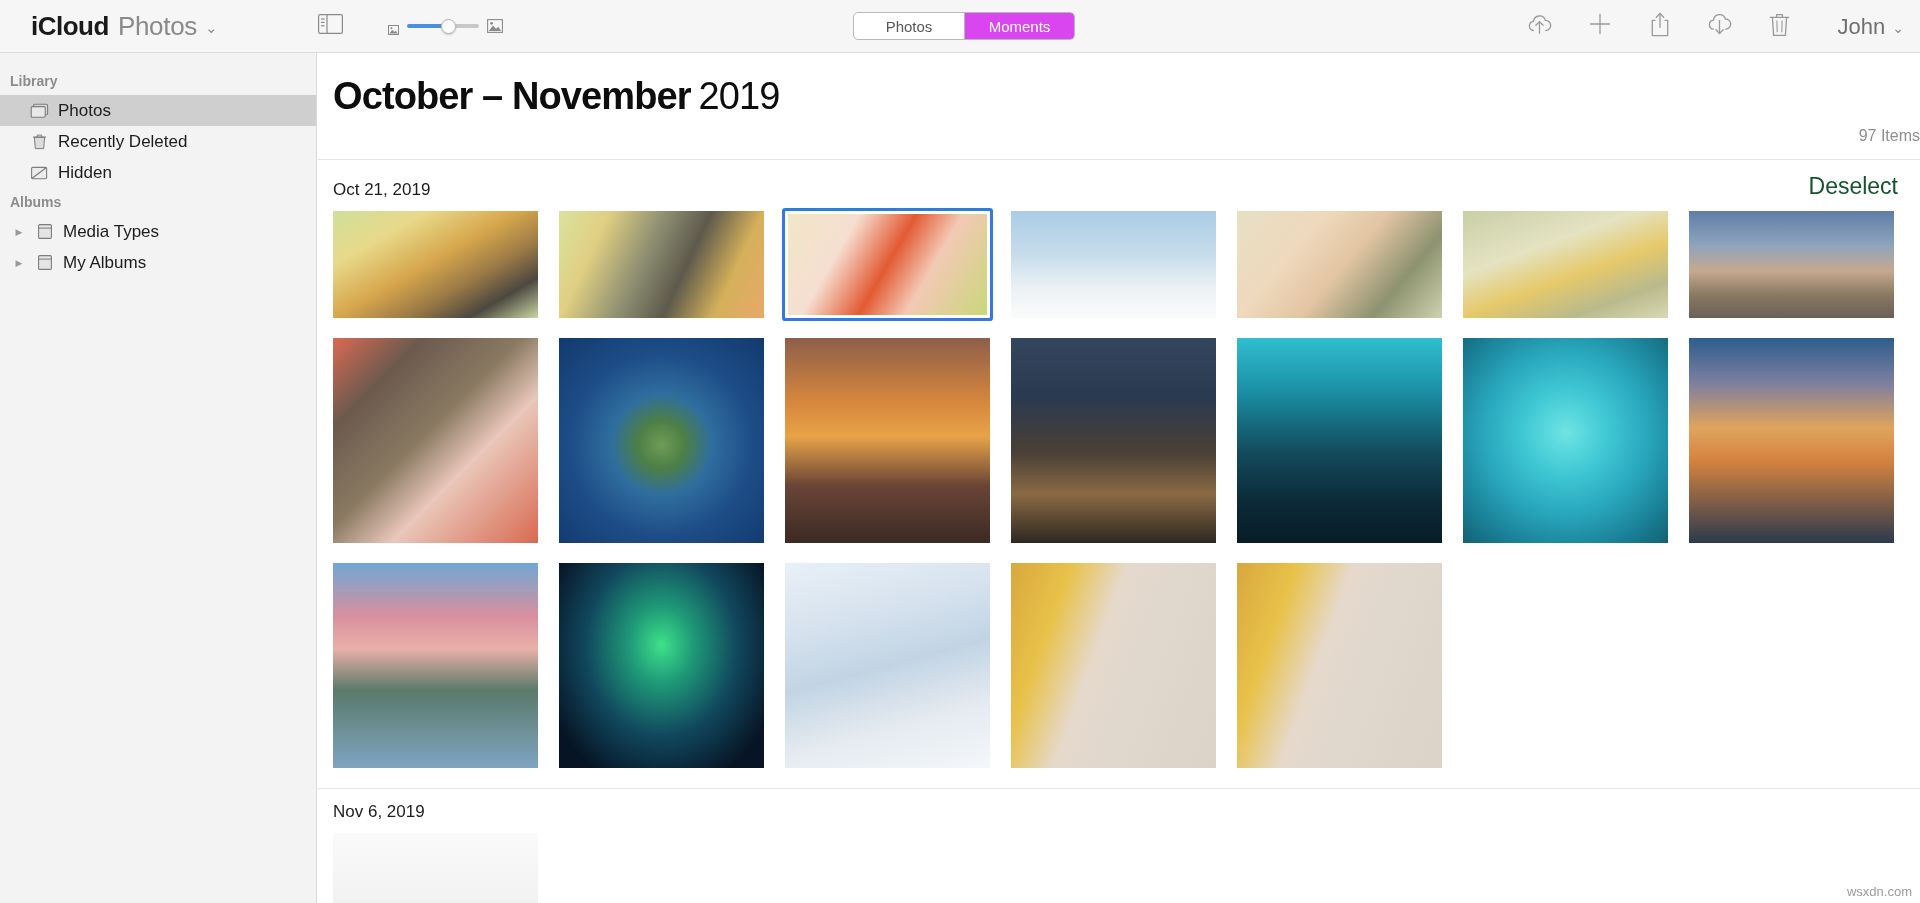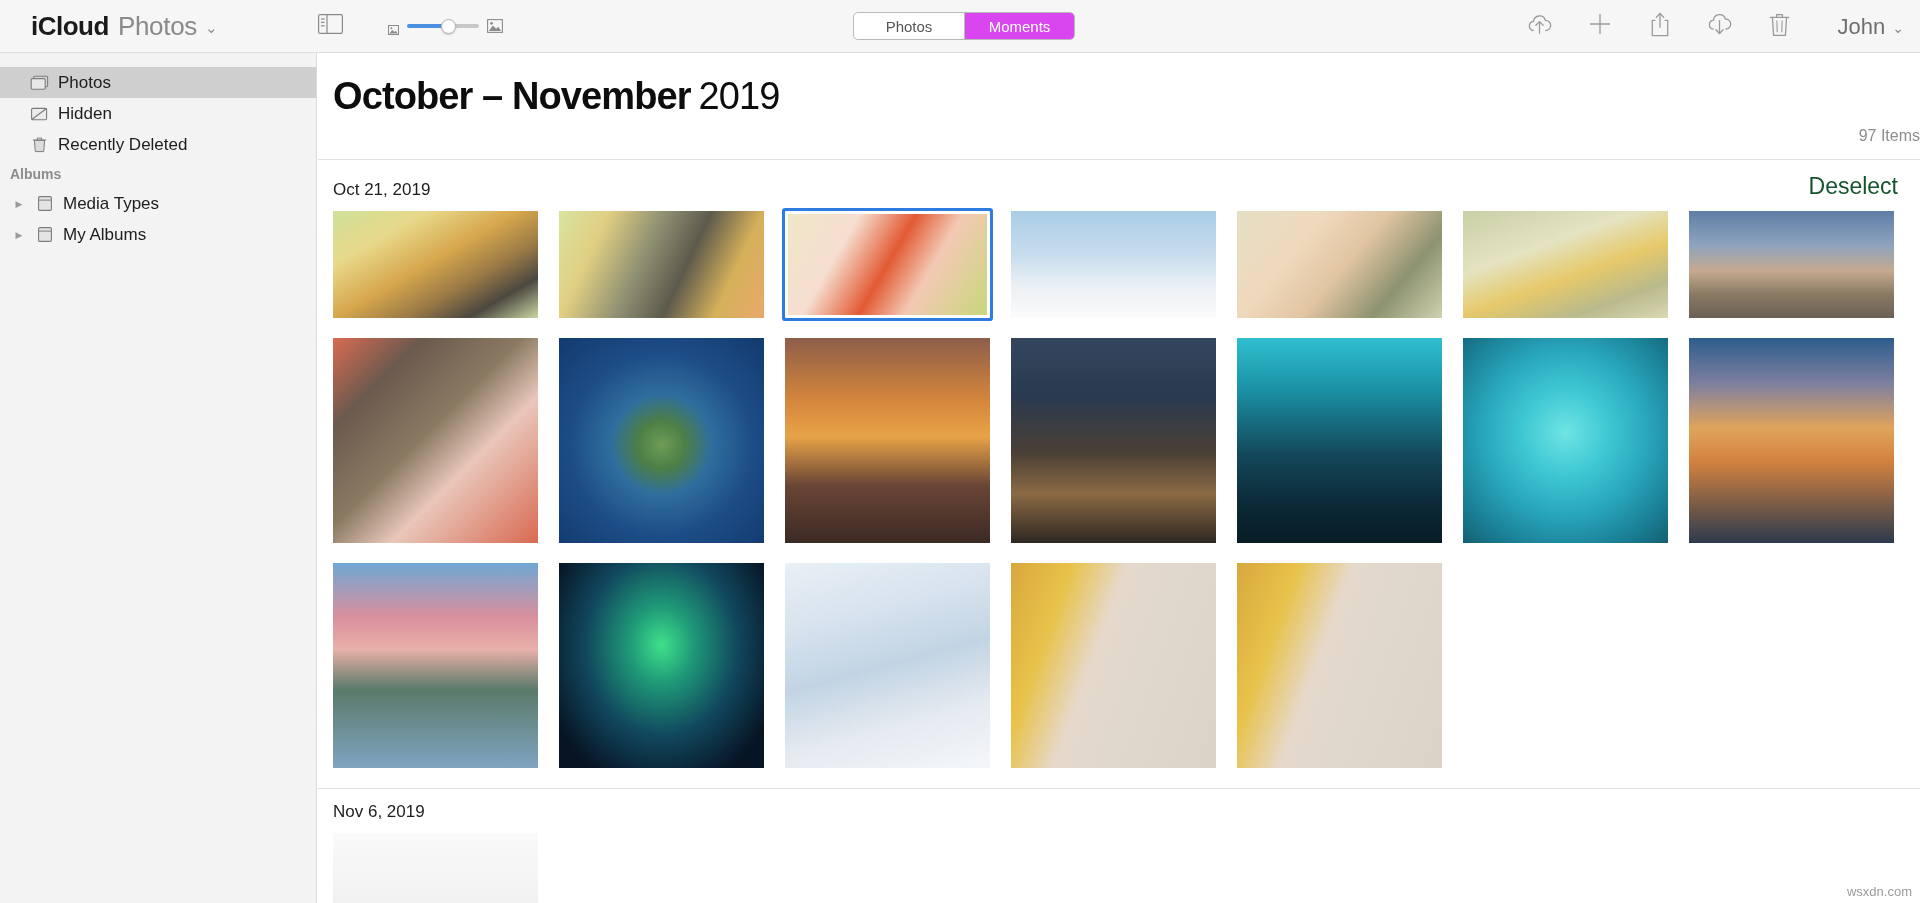--- a/index.html
+++ b/index.html
@@ -395,52 +395,53 @@
     <div class="user-menu">
       <span class="user-name">John</span>
       <span class="user-chev">⌄</span>
     </div>
 
   </div>
 </div>
 
 <div class="sidebar">
 
+  <div class="sb-section">Library</div>
 
   <div class="sb-item selected">
     <span class="sb-ico">
       <svg width="19" height="16" viewBox="0 0 19 16">
         <rect x="3.6" y="1.2" width="14" height="10.6" rx="1.2" fill="#d7d7d7" stroke="#7d7d7d" stroke-width="1.1"></rect>
         <rect x="1.2" y="3.6" width="14" height="10.6" rx="1.2" fill="#e8e8e8" stroke="#7d7d7d" stroke-width="1.1"></rect>
       </svg>
     </span>
     <span>Photos</span>
-  </div>
-
-  <div class="sb-item">
-    <span class="sb-ico">
-      <svg width="19" height="16" viewBox="0 0 19 16">
-        <rect x="1.6" y="2.4" width="15" height="11.4" rx="1.2" fill="#ececec" stroke="#7d7d7d" stroke-width="1.1"></rect>
-        <line x1="1.8" y1="13.6" x2="16.4" y2="2.6" stroke="#7d7d7d" stroke-width="1.2"></line>
-      </svg>
-    </span>
-    <span>Hidden</span>
   </div>
 
   <div class="sb-item">
     <span class="sb-ico">
       <svg width="15" height="17" viewBox="0 0 15 17">
         <path d="M2.4 4.2 L3.3 15.6 H11.7 L12.6 4.2 Z" fill="#dcdcdc" stroke="#7d7d7d" stroke-width="1"></path>
         <line x1="0.9" y1="4.1" x2="14.1" y2="4.1" stroke="#7d7d7d" stroke-width="1.1"></line>
         <path d="M5.3 4.1 V2.1 H9.7 V4.1" fill="none" stroke="#7d7d7d" stroke-width="1"></path>
       </svg>
     </span>
     <span>Recently Deleted</span>
   </div>
 
+  <div class="sb-item">
+    <span class="sb-ico">
+      <svg width="19" height="16" viewBox="0 0 19 16">
+        <rect x="1.6" y="2.4" width="15" height="11.4" rx="1.2" fill="#ececec" stroke="#7d7d7d" stroke-width="1.1"></rect>
+        <line x1="1.8" y1="13.6" x2="16.4" y2="2.6" stroke="#7d7d7d" stroke-width="1.2"></line>
+      </svg>
+    </span>
+    <span>Hidden</span>
+  </div>
+
   <div class="sb-section">Albums</div>
 
   <div class="sb-item nested">
     <span class="sb-disclosure">▶</span>
     <span class="sb-ico">
       <svg width="16" height="17" viewBox="0 0 16 17">
         <rect x="1.6" y="1.6" width="12.8" height="13.8" rx="1.2" fill="#e4e4e4" stroke="#7d7d7d" stroke-width="1.1"></rect>
         <line x1="1.6" y1="5.1" x2="14.4" y2="5.1" stroke="#7d7d7d" stroke-width="1"></line>
       </svg>
     </span>

